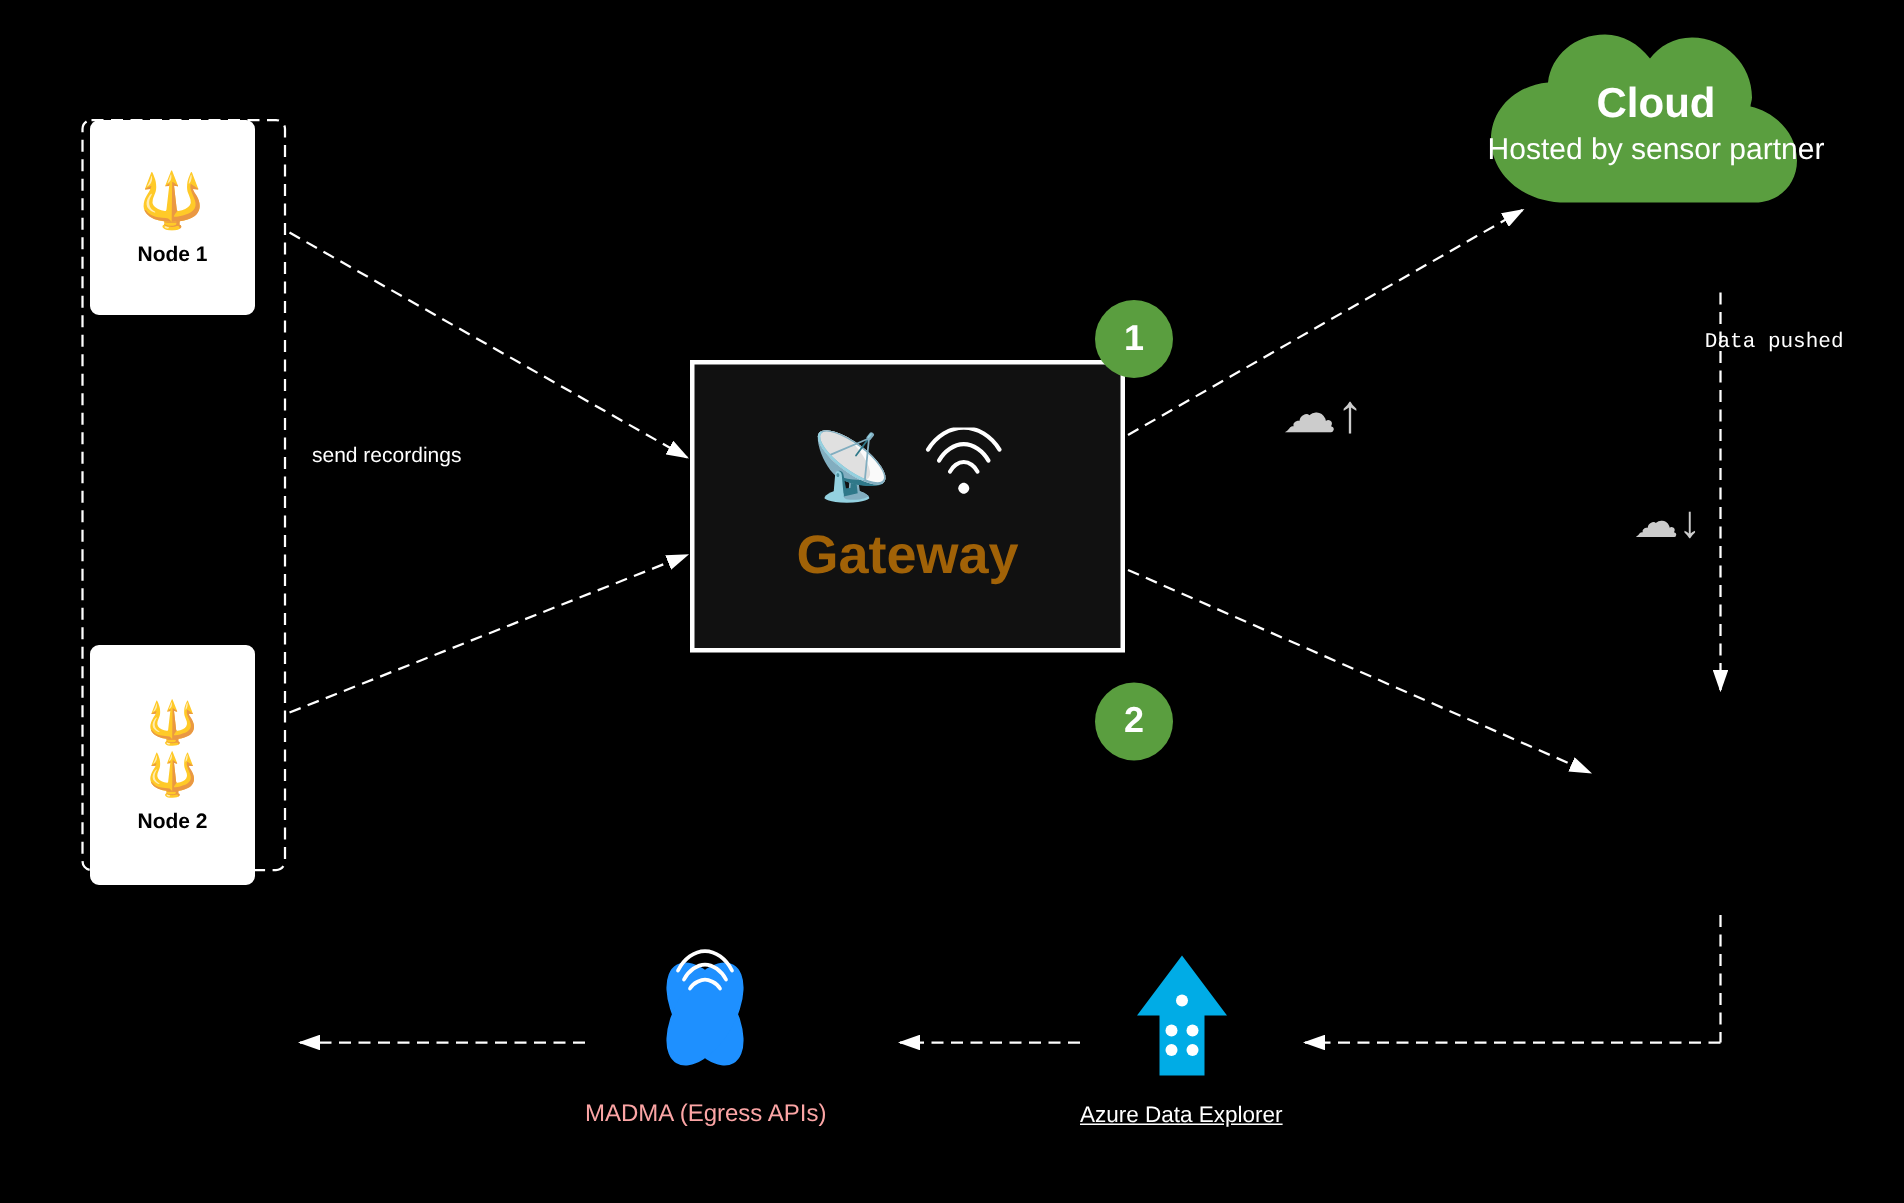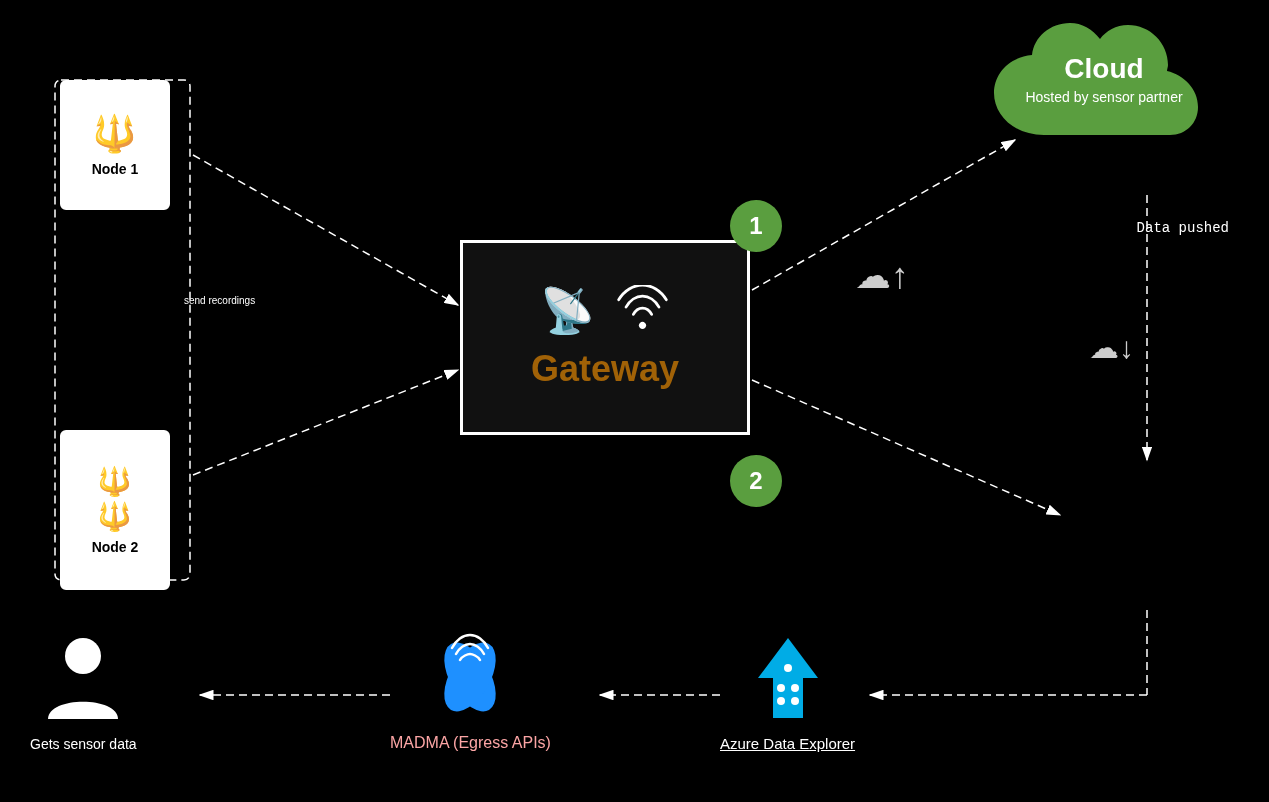--- a/index.html
+++ b/index.html
@@ -41,21 +41,21 @@
       top: 38px;
       left: 0; right: 0;
       text-align: center;
     }
     .cloud-title {
       font-size: 28px;
       font-weight: bold;
       color: #fff;
     }
     .cloud-subtitle {
-      font-size: 14px;
+      font-size: 20px;
       color: #fff;
       margin-top: 4px;
     }
 
     
     .node-box {
       position: absolute;
       width: 110px;
       height: 130px;
       background: #fff;
@@ -239,21 +239,21 @@
   </div>
 
   <div class="node-box" style="top:430px; left:60px; height:160px;">
     <div style="display:flex;flex-direction:column;align-items:center;">
       <div class="node-icon" style="font-size:28px;margin-bottom:2px;">🔱</div>
       <div class="node-icon" style="font-size:28px;margin-bottom:6px;">🔱</div>
     </div>
     <div class="node-label">Node 2</div>
   </div>
 
-  <div class="label-text" style="top:295px; left:184px; font-size:10px;">send recordings</div>
+  <div class="label-text" style="top:295px; left:208px; font-size:14px;">send recordings</div>
 
   <div class="gateway-box">
     <div class="gateway-icons">
 
       <span style="font-size:44px;">📡</span>
 
       <span style="font-size:40px;">
         <svg viewBox="0 0 60 50" width="55" height="46" fill="white">
           <path d="M30 40 C28 40 26 42 26 44 C26 46 28 48 30 48 C32 48 34 46 34 44 C34 42 32 40 30 40Z"></path>
           <path d="M20 32 C22 28 26 25 30 25 C34 25 38 28 40 32" stroke="white" stroke-width="3" fill="none" stroke-linecap="round"></path>
@@ -304,21 +304,14 @@
 
       <circle cx="38" cy="55" r="4" fill="white"></circle>
       <circle cx="52" cy="55" r="4" fill="white"></circle>
       <circle cx="38" cy="68" r="4" fill="white"></circle>
       <circle cx="52" cy="68" r="4" fill="white"></circle>
       <circle cx="45" cy="35" r="4" fill="white"></circle>
     </svg>
     <div class="azure-label">Azure Data Explorer</div>
   </div>
 
-  <div class="user-container">
-    <svg viewBox="0 0 80 90" width="80" height="90">
-      <circle cx="40" cy="22" r="18" fill="white"></circle>
-      <path d="M5,85 C5,62 75,62 75,85 Z" fill="white"></path>
-    </svg>
-    <div class="user-label">Gets sensor data</div>
-  </div>
 
 </div>
 
 </body></html>

